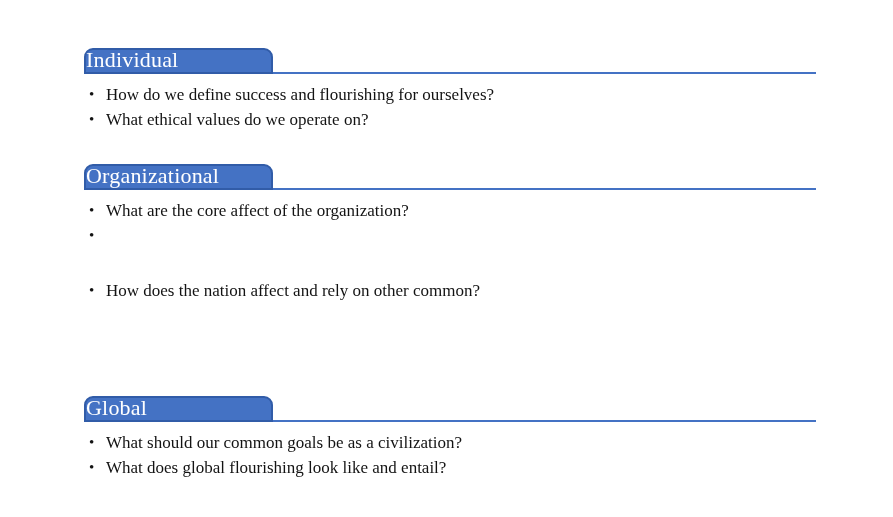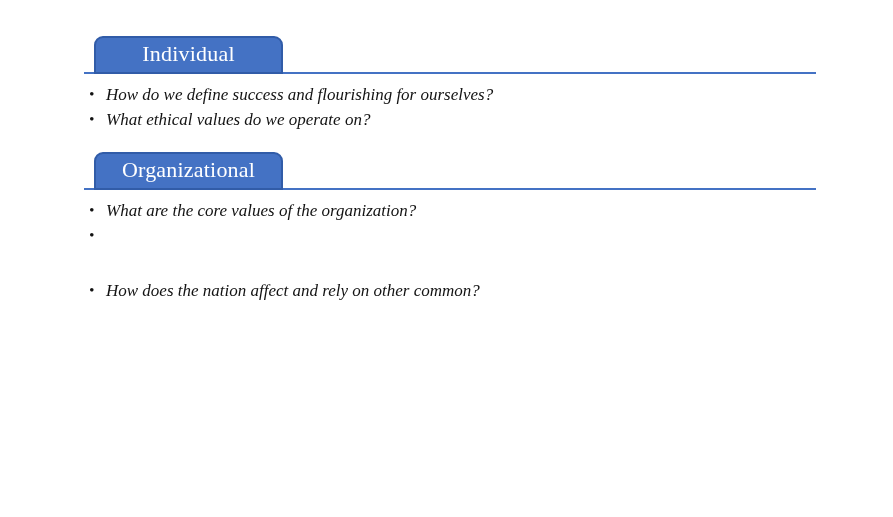--- a/index.html
+++ b/index.html
@@ -22,50 +22,49 @@
     left:84px;
     width:732px;
   }
   .level-header{
     position:relative;
     height:36px;
     border-bottom:2px solid var(--accent);
   }
   .tab{
     position:absolute;
-    left:10px;
+    left:0;
     bottom:-2px;            
     width:189px;
-    height:38px;
+    height:26px;
     background:var(--accent);
     border:2px solid var(--accent-dark);
     border-radius:9px 9px 0 0;
     display:flex;
     align-items:center;
-    justify-content:center;
+    justify-content:flex-start;
   }
   .tab-label{
     color:#ffffff;
     font-size:22px;
     line-height:1;
     padding-bottom:2px;
     letter-spacing:0.2px;
   }
   .questions{
     list-style:none;
     margin:0;
     padding:8px 0 0 0;
   }
   .question{
     position:relative;
     padding-left:22px;
     font-size:17px;
     line-height:25px;
     color:var(--text);
-    font-style:italic;
   }
   .dot{
     position:absolute;
     left:5px;
     top:0;
     line-height:25px;
     font-size:15px;
     color:var(--text);
   }
   .dot::before{content:"\2022";}
@@ -95,31 +94,48 @@
 
   <section class="level" style="top:154px">
     <div class="level-header">
       <div class="tab">
         <span class="tab-label">Organizational</span>
       </div>
     </div>
     <ul class="questions">
       <li class="question">
         <span class="dot"></span>
-        <span>What are the core values of the organization?</span>
+        <span>What are the core affect of the organization?</span>
       </li>
       <li class="question">
         <span class="dot"></span>
       </li>
     </ul>
   </section>
 
   <section class="level" style="top:270px">
     <ul class="questions">
       <li class="question">
         <span class="dot"></span>
         <span>How does the nation affect and rely on other common?</span>
       </li>
     </ul>
   </section>
 
+  <section class="level" style="top:386px">
+    <div class="level-header">
+      <div class="tab">
+        <span class="tab-label">Global</span>
+      </div>
+    </div>
+    <ul class="questions">
+      <li class="question">
+        <span class="dot"></span>
+        <span>What should our common goals be as a civilization?</span>
+      </li>
+      <li class="question">
+        <span class="dot"></span>
+        <span>What does global flourishing look like and entail?</span>
+      </li>
+    </ul>
+  </section>
 
 </div>
 
 </body></html>

